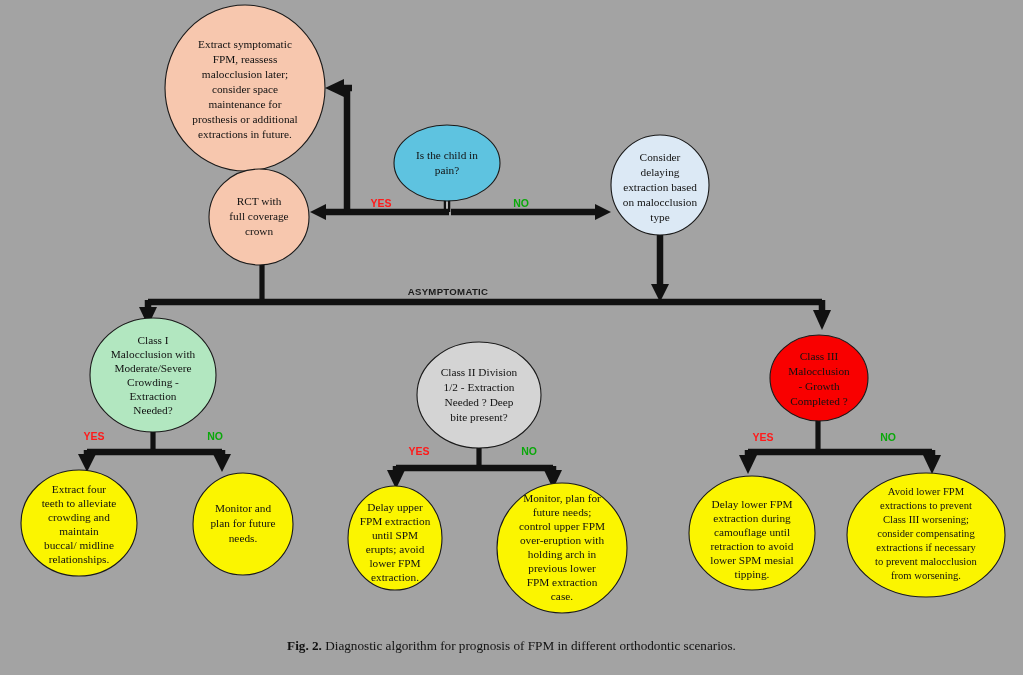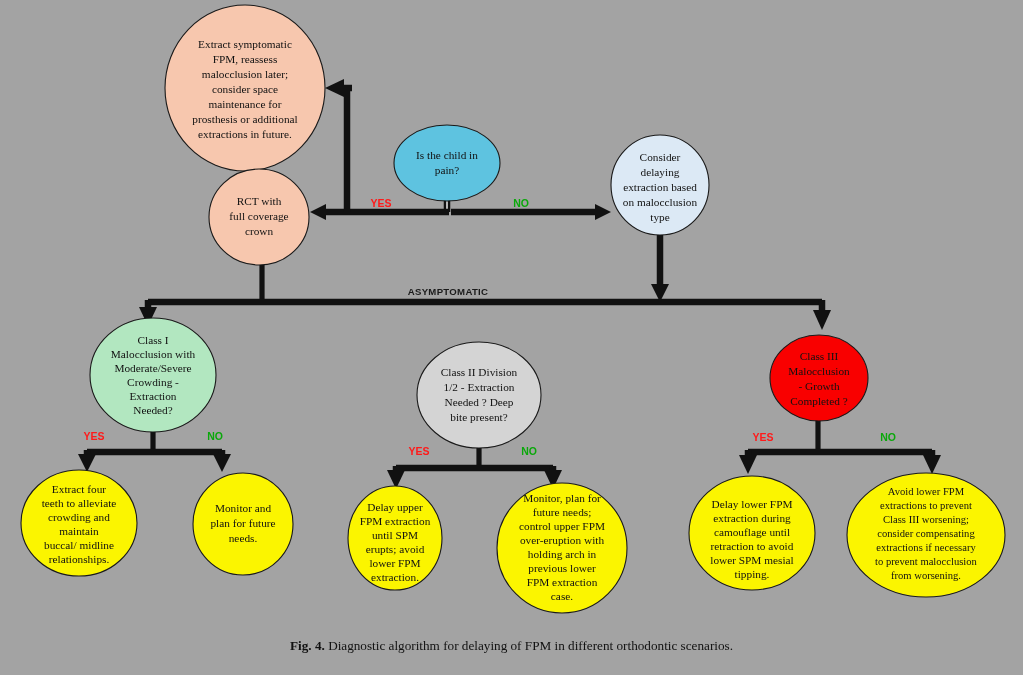--- a/index.html
+++ b/index.html
@@ -277,17 +277,17 @@
 
       <text class="edge-label yes" x="419" y="452">YES</text>
       <text class="edge-label no" x="529" y="452">NO</text>
 
       <text class="edge-label yes" x="763" y="438">YES</text>
       <text class="edge-label no" x="888" y="438">NO</text>
     </g>
   </svg>
 
   <div id="figure-caption">
-    <span class="caption-prefix">Fig. 4.</span>
-    <span>Diagnostic algorithm for delaying of FPM in different orthodontic scenarios.</span>
+    <span class="caption-prefix">Fig. 2.</span>
+    <span>Diagnostic algorithm for prognosis of FPM in different orthodontic scenarios.</span>
   </div>
 
 </div>
 
 </body></html>

